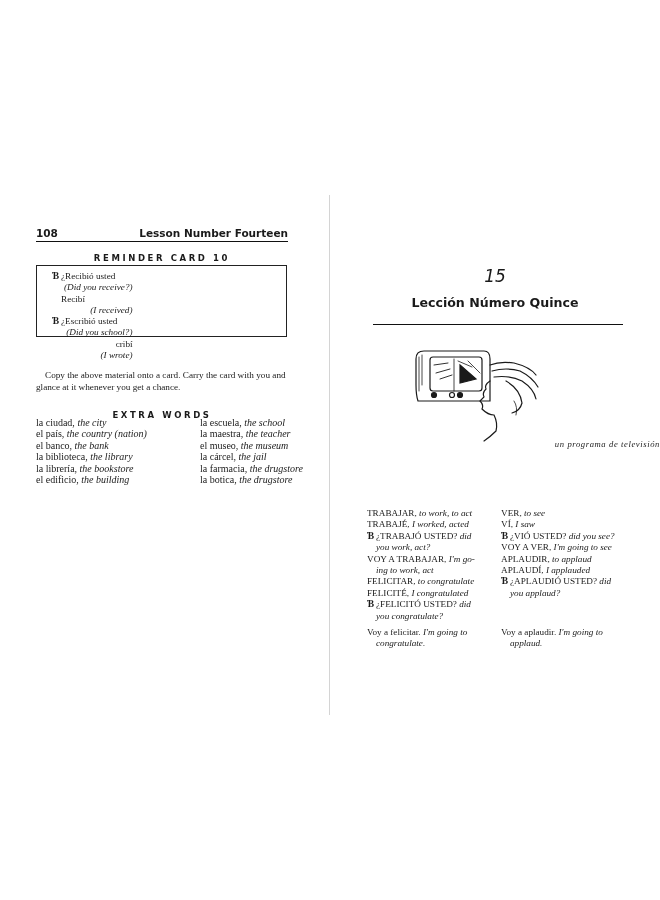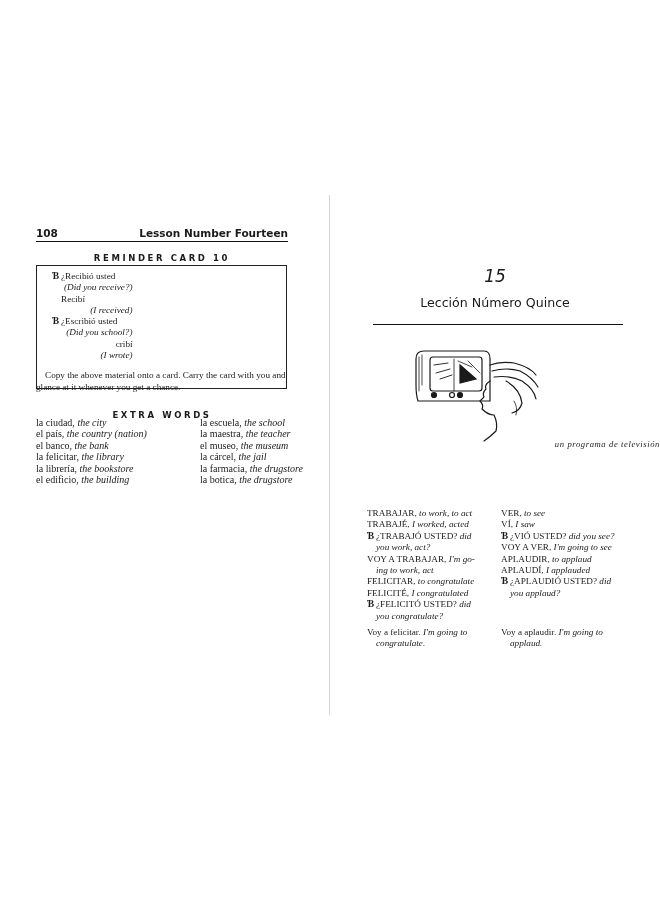--- a/index.html
+++ b/index.html
@@ -12,36 +12,36 @@
     .gutter { position: absolute; left: 329px; top: 195px; width: 1px; height: 520px; background: #d4d4d4; }
 
     
     .running-head { position: absolute; left: 36px; top: 227px; width: 252px; height: 14px;
       border-bottom: 1.3px solid #111; font-weight: bold; font-size: 10.5px; }
     .running-head .pnum { position: absolute; left: 0; top: 0; }
     .running-head .rtitle { position: absolute; right: 0; top: 0; }
 
     .section-head { position: absolute; font-weight: bold; font-size: 8.5px; letter-spacing: 2.6px; text-align: center; margin-top: 6px; }
 
-    .reminder-box { position: absolute; left: 36px; top: 265px; width: 251px; height: 124px;
+    .reminder-box { position: absolute; left: 36px; top: 265px; width: 251px; height: 72px;
       border: 1.4px solid #222; box-sizing: border-box; font-family: Liberation Serif, serif; }
     .col { position: absolute; font-size: 9.2px; line-height: 11.3px; }
     .line { white-space: nowrap; }
     .ind { padding-left: 9px; }
     .ind2 { padding-left: 12px; text-align: right; }
     .it { font-style: italic; }
     .mark { display: inline-block; font-weight: bold; font-size: 9.5px; width: 9px; }
 
     .copy-text { position: absolute; left: 36px; top: 370px; width: 252px; font-size: 9.2px; line-height: 11.5px; text-indent: 9px; }
 
     .words-col { position: absolute; top: 417px; font-size: 10px; line-height: 11.4px; }
 
     
     .chapter-num { position: absolute; left: 0; width: 330px; top: 266px; text-align: center; font-style: italic; font-size: 17px; }
-    .chapter-title { position: absolute; left: 0; width: 330px; top: 295px; text-align: center; font-weight: normal; font-size: 12.6px; }
+    .chapter-title { position: absolute; left: 0; width: 330px; top: 295px; text-align: center; font-weight: bold; font-size: 12.6px; }
     .chapter-rule { position: absolute; left: 43px; top: 324px; width: 250px; height: 1.4px; background: #111; }
 
     .illus { position: absolute; left: 80px; top: 345px; width: 140px; height: 100px; }
     .caption { position: absolute; left: 0; width: 330px; top: 439px; text-align: right; font-style: italic; font-size: 8.6px; letter-spacing: 0.6px; }
 
     .vocab-col { position: absolute; top: 508px; font-size: 9.2px; line-height: 11.4px; }
     .ex-col { position: absolute; top: 627px; font-size: 9.2px; line-height: 11.4px; }
   </style>
 </head>
 <body>
@@ -71,21 +71,21 @@
   </div>
 
   <div class="copy-text">Copy the above material onto a card. Carry the card with you and glance at it whenever you get a chance.</div>
 
   <div class="section-head sans" style="left:36px; top:404px; width:252px;">EXTRA WORDS</div>
 
   <div class="words-col" style="left:36px;">
     <div class="line"><span>la ciudad,</span> <span class="it">the city</span></div>
     <div class="line"><span>el país,</span> <span class="it">the country (nation)</span></div>
     <div class="line"><span>el banco,</span> <span class="it">the bank</span></div>
-    <div class="line"><span>la felicitar,</span> <span class="it">the library</span></div>
+    <div class="line"><span>la biblioteca,</span> <span class="it">the library</span></div>
     <div class="line"><span>la librería,</span> <span class="it">the bookstore</span></div>
     <div class="line"><span>el edificio,</span> <span class="it">the building</span></div>
   </div>
 
   <div class="words-col" style="left:168px;margin-left:32px;">
     <div class="line"><span>la escuela,</span> <span class="it">the school</span></div>
     <div class="line"><span>la maestra,</span> <span class="it">the teacher</span></div>
     <div class="line"><span>el museo,</span> <span class="it">the museum</span></div>
     <div class="line"><span>la cárcel,</span> <span class="it">the jail</span></div>
     <div class="line"><span>la farmacia,</span> <span class="it">the drugstore</span></div>

